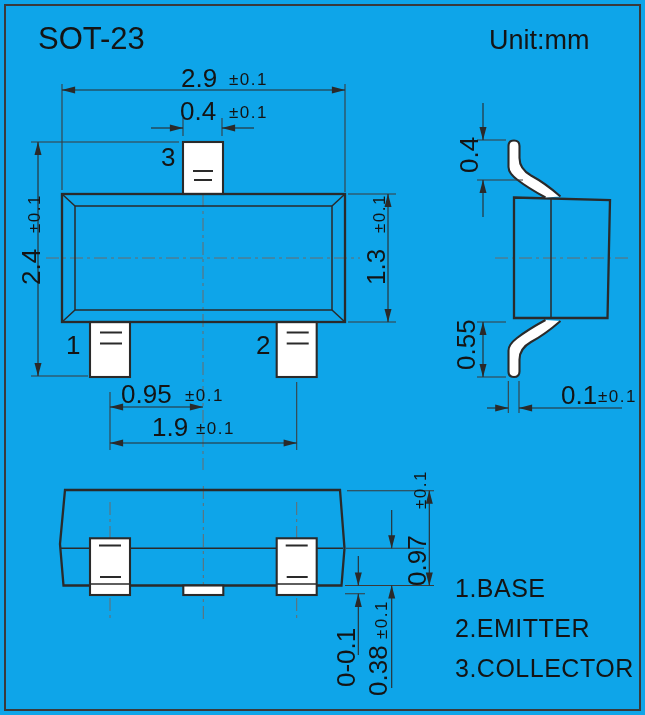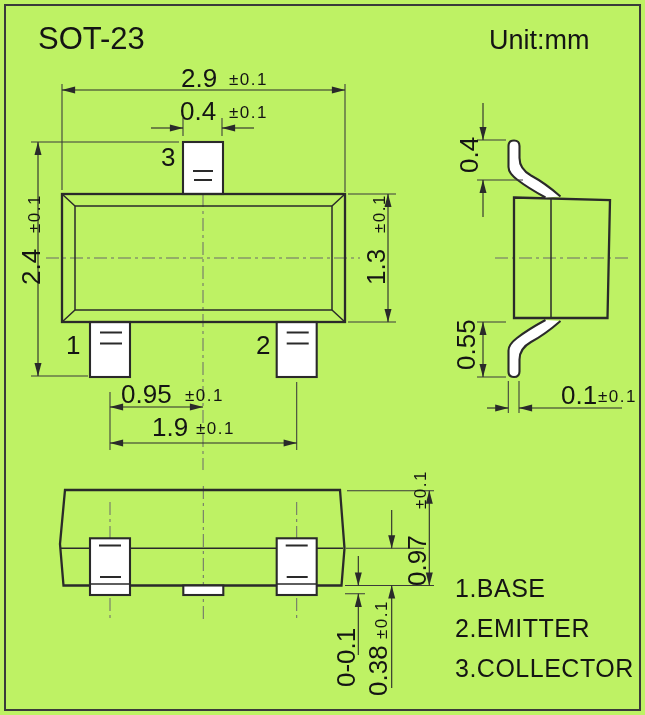--- a/index.html
+++ b/index.html
@@ -1,16 +1,16 @@
 <!DOCTYPE html>
 <html><head>
 <meta charset="utf-8">
 <style>
   html,body{margin:0;padding:0;background:#ffffff;}
-  .page{width:645px;height:715px;position:relative;background:#bef264;font-family:"Liberation Sans",sans-serif;}
+  .page{width:645px;height:715px;position:relative;background:#0ea5e9;font-family:"Liberation Sans",sans-serif;}
   svg{display:block;}
   .outline{fill:none;stroke:#2a2a2a;stroke-width:2.3;stroke-linejoin:miter;}
   .outline-thin{fill:none;stroke:#2a2a2a;stroke-width:1.5;}
   .pad{fill:#ffffff;stroke:#2a2a2a;stroke-width:2.1;}
   .lead{fill:#ffffff;stroke:none;}
   .lead-stroke{fill:none;stroke:#2a2a2a;stroke-width:2.1;}
   .tick{stroke:#2a2a2a;stroke-width:2;}
   .dim{stroke:#2a2a2a;stroke-width:1.1;fill:none;}
   .ext{stroke:#3a3a3a;stroke-width:1.05;fill:none;}
   .cl{stroke:#6b6b6b;stroke-width:1;fill:none;stroke-dasharray:13 4 3 4;}

